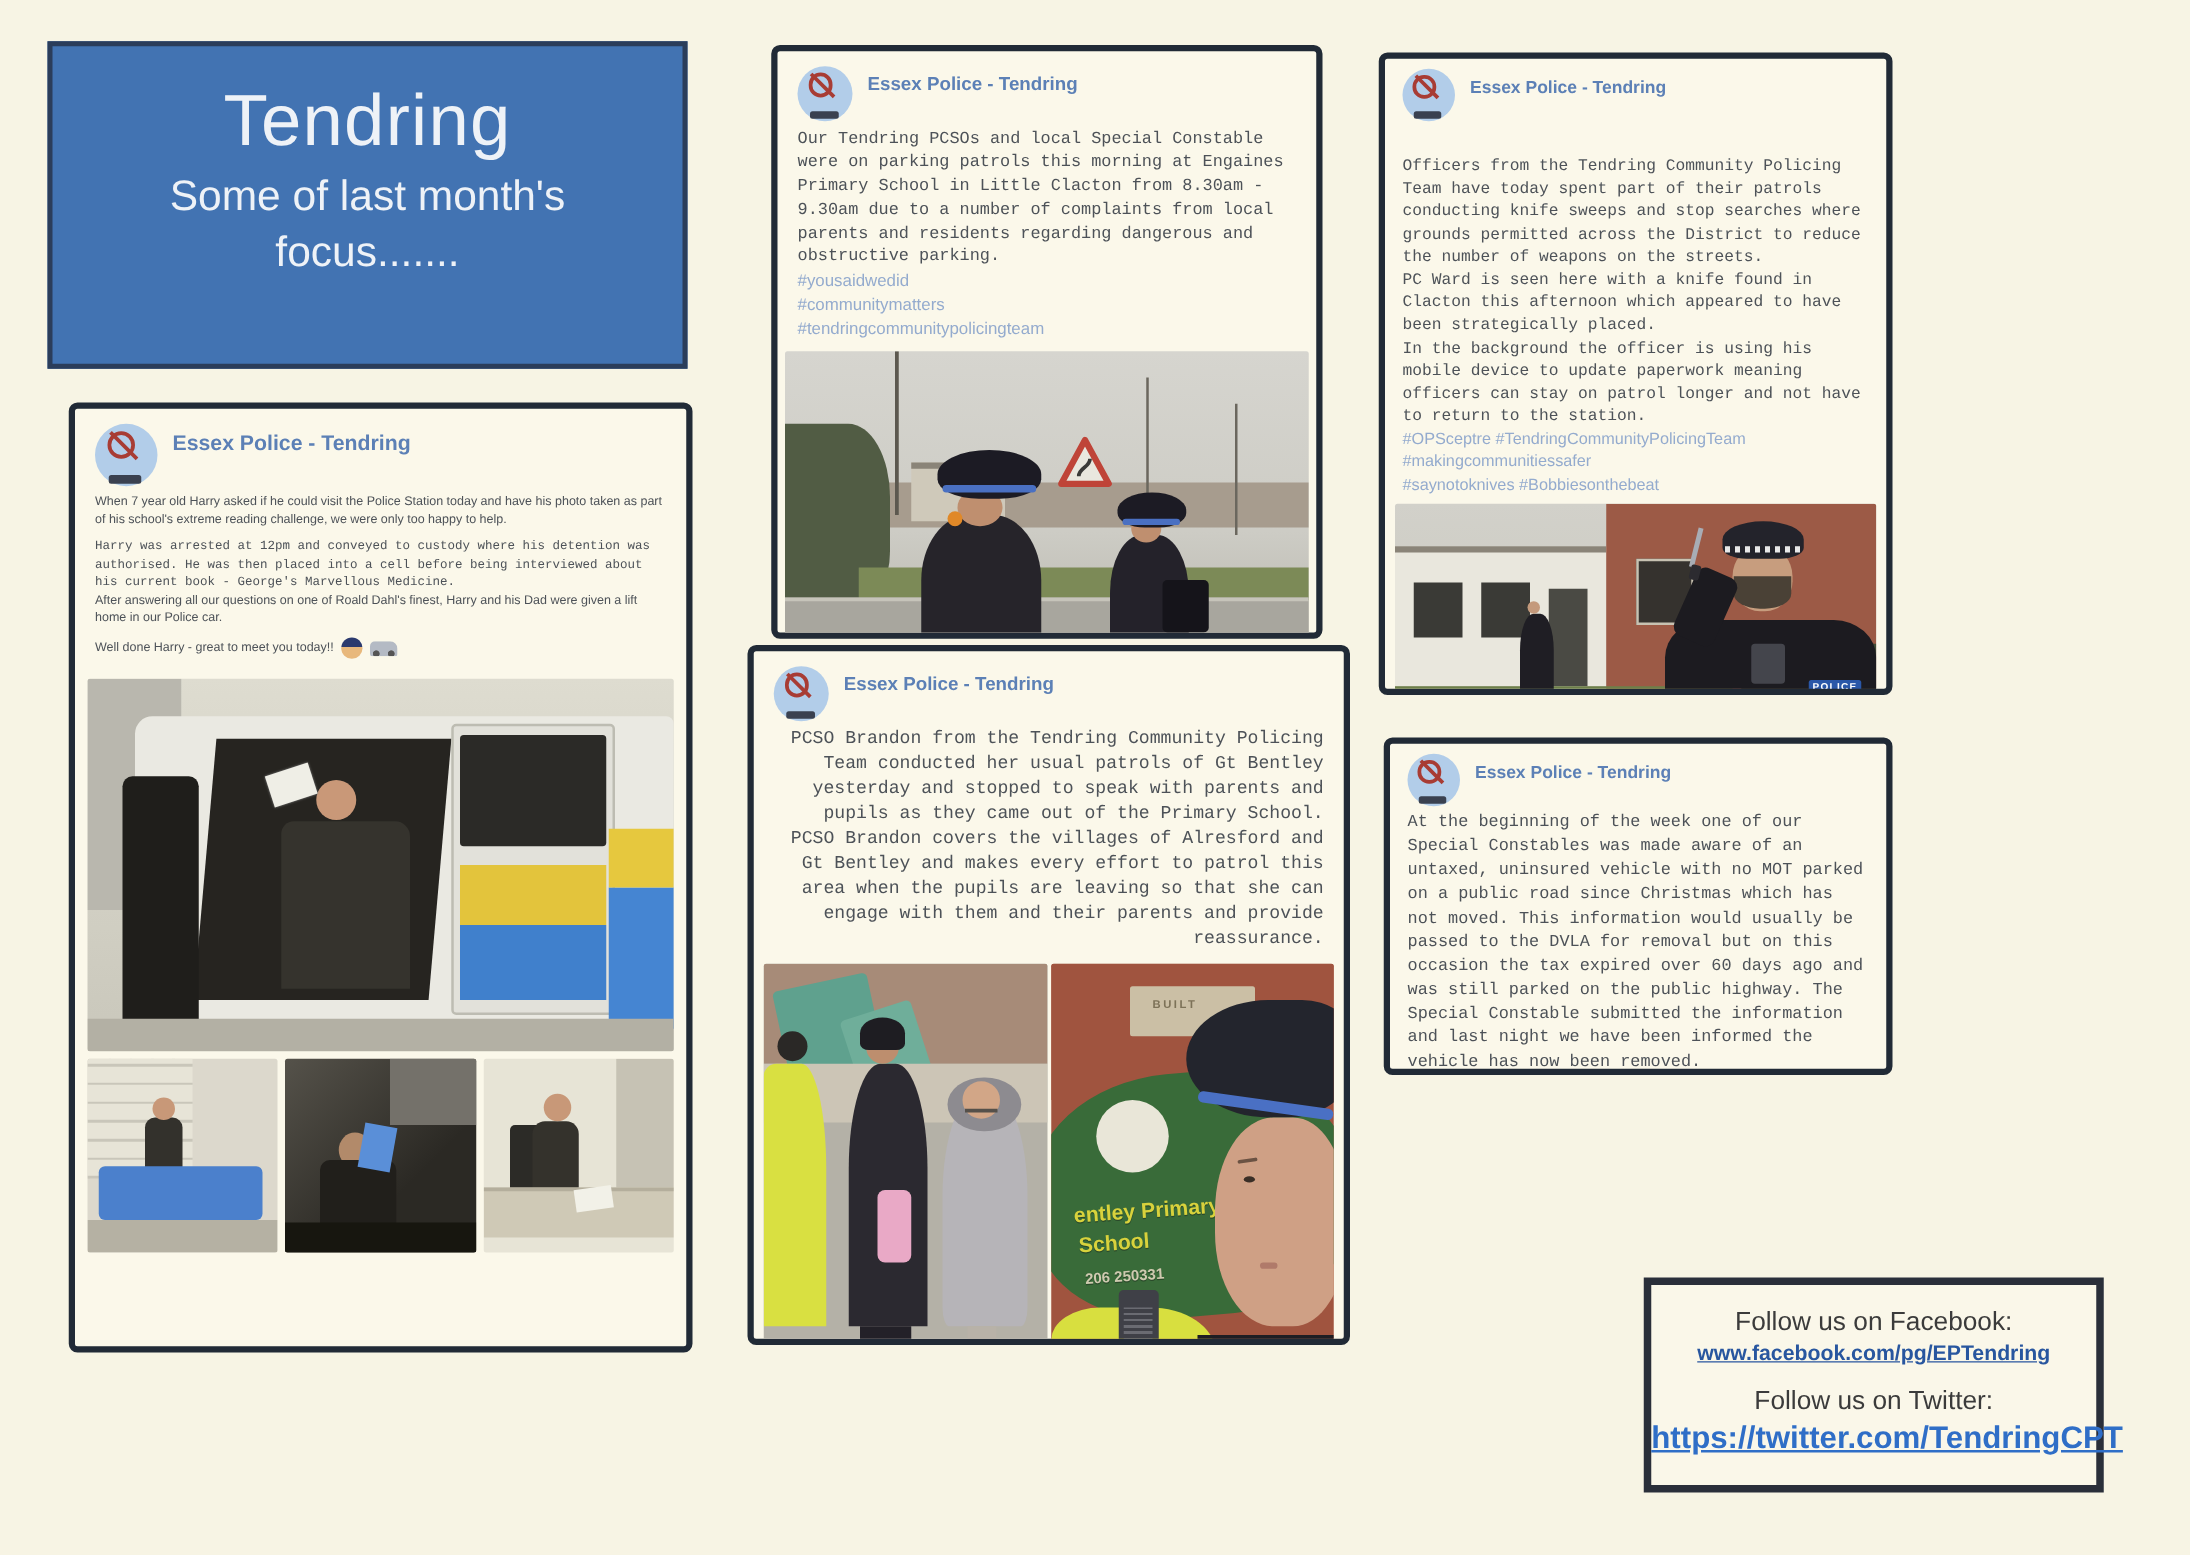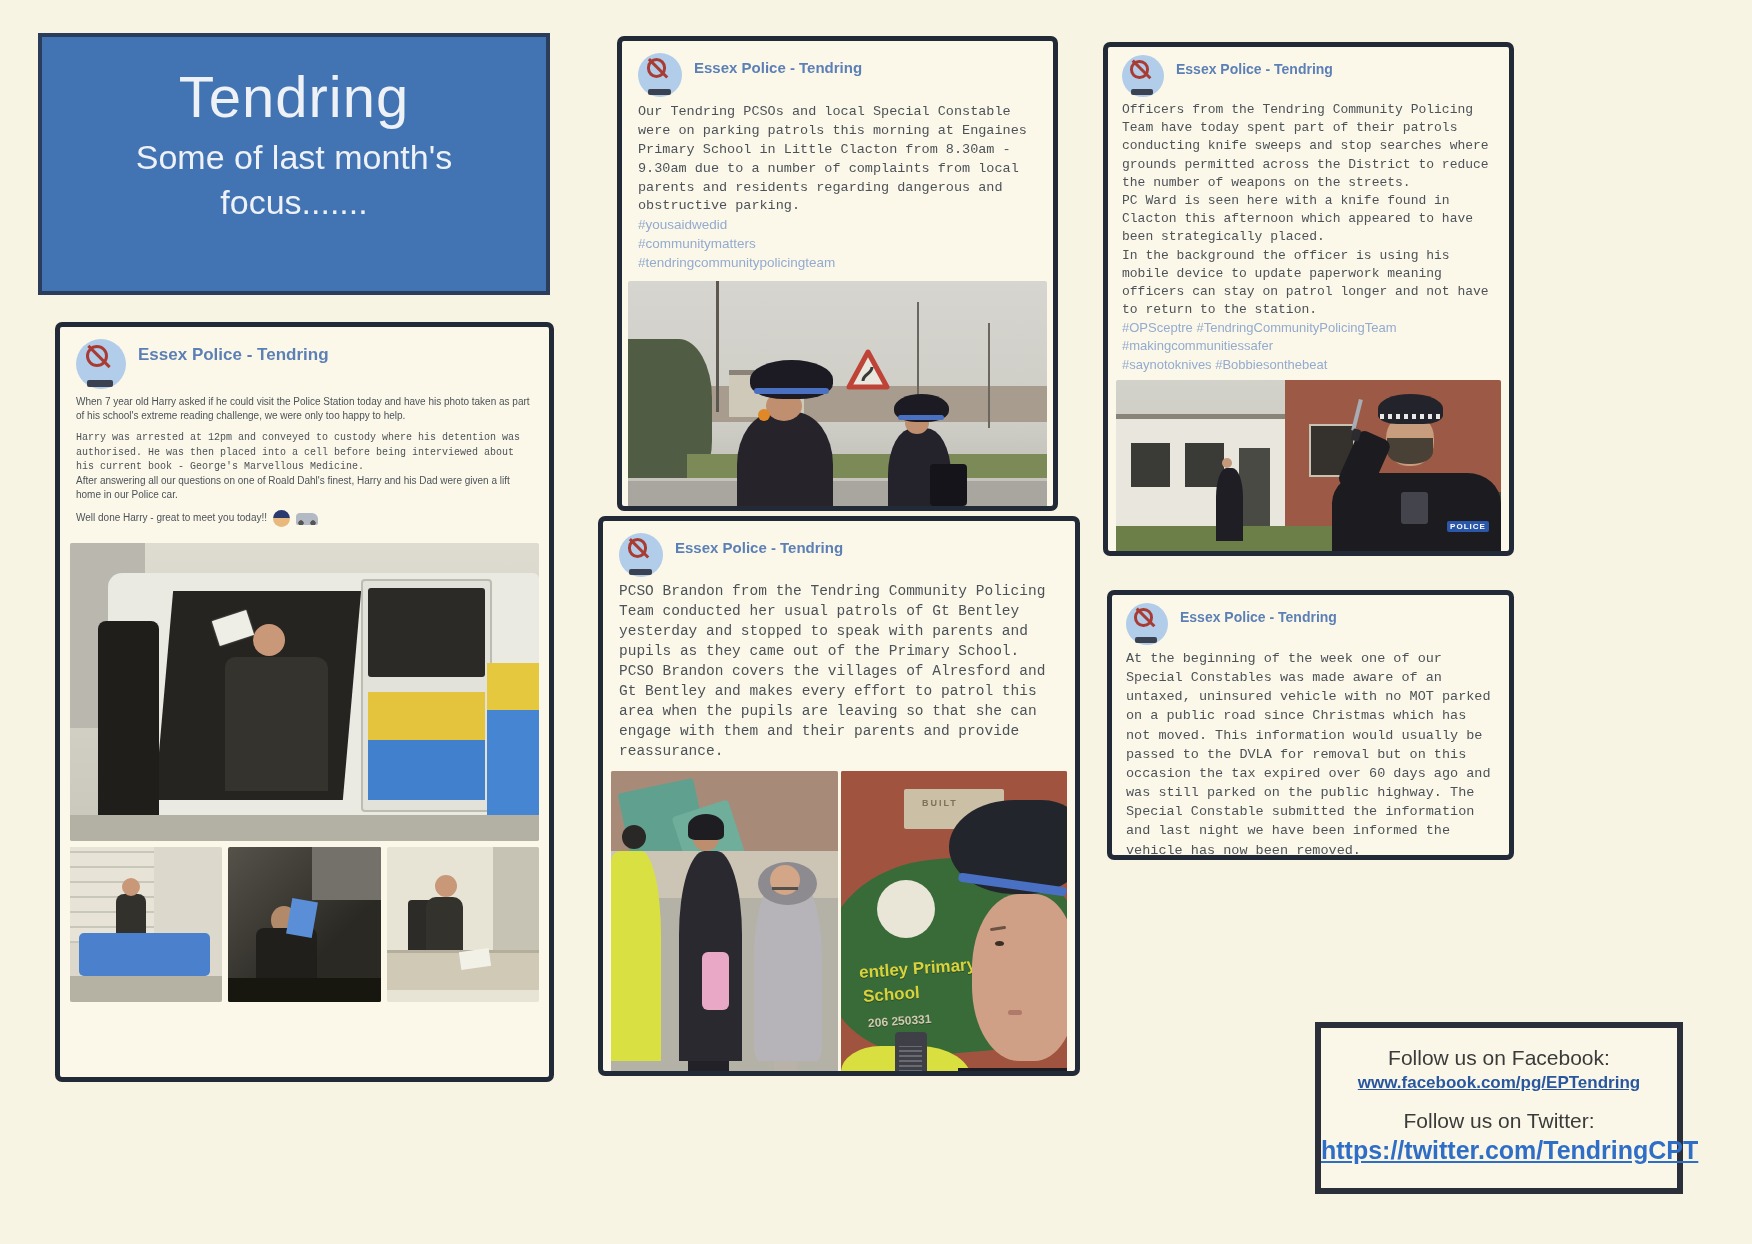--- a/index.html
+++ b/index.html
@@ -50,21 +50,21 @@
   
   #card-harry       { left:55px;  top:322px; width:499px; height:760px; }
   #card-harry  .post-body{ font-size:10px; line-height:1.42; }
   #card-harry  .author{ font-size:17px; }
 
   #card-parking     { left:617px; top:36px;  width:441px; height:475px; }
   #card-parking .post-body{ font-size:13.5px; line-height:1.4; }
   #card-parking .author{ font-size:15px; }
 
   #card-brandon     { left:598px; top:516px; width:482px; height:560px; }
-  #card-brandon .post-body{ font-size:14.5px; line-height:1.38; }
+  #card-brandon .post-body{ font-size:14.5px; line-height:1.38;text-align:right; }
   #card-brandon .author{ font-size:15px; }
 
   #card-knife       { left:1103px; top:42px; width:411px; height:514px; }
   #card-knife .post-body{ font-size:13px; line-height:1.4; }
   #card-knife .author{ font-size:14px; }
 
   #card-vehicle     { left:1107px; top:590px; width:407px; height:270px; }
   #card-vehicle .post-body{ font-size:13.5px; line-height:1.42; }
   #card-vehicle .author{ font-size:14px; }
 
@@ -287,21 +287,21 @@
 
   <div class="card" id="card-knife">
     <div class="post-header" style="padding:8px 14px 2px;">
       <div class="avatar avatar-sm">
         <div class="ring"></div>
         <div class="slash"></div>
         <div class="base"></div>
       </div>
       <div class="author">Essex Police - Tendring</div>
     </div>
-    <div class="post-body" style="padding:2px 14px 4px;">
+    <div class="post-body" style="padding:2px 14px 4px;margin-top:23px;">
       <div class="para tight">Officers from the Tendring Community Policing Team have today spent part of their patrols conducting knife sweeps and stop searches where grounds permitted across the District to reduce the number of weapons on the streets.</div>
       <div class="para tight">PC Ward is seen here with a knife found in Clacton this afternoon which appeared to have been strategically placed.</div>
       <div class="para tight">In the background the officer is using his mobile device to update paperwork meaning officers can stay on patrol longer and not have to return to the station.</div>
       <div class="hashtag">#OPSceptre #TendringCommunityPolicingTeam #makingcommunitiessafer</div>
       <div class="hashtag">#saynotoknives #Bobbiesonthebeat</div>
     </div>
 
     <div class="photo photo-knife">
       <div class="ph" style="left:0;top:14%;width:44%;height:46%;background:#e9e7dd;border-top:5px solid #8a8478;"></div>
       <div class="ph" style="left:4%;top:26%;width:10%;height:18%;background:#3a3a36;"></div>

